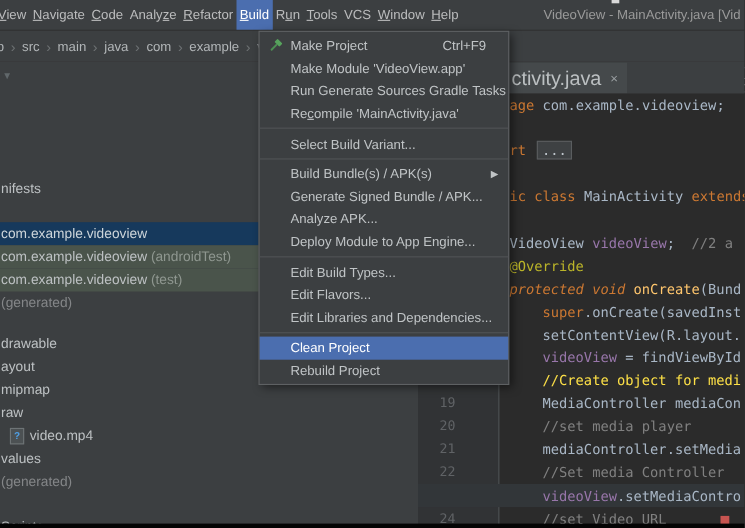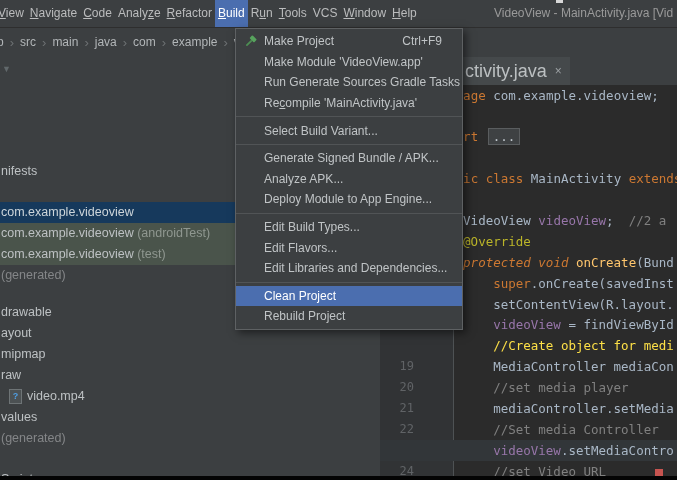--- a/index.html
+++ b/index.html
@@ -194,20 +194,21 @@
               <rect x="4.6" y="1.8" width="6.8" height="4.4" rx="1" fill="#57a35d"></rect>
               <rect x="7.1" y="6" width="1.9" height="8.4" rx=".9" fill="#4d8f53"></rect>
             </g>
           </svg></span><span class="pm-label">Make Project</span><span class="pm-short">Ctrl+F9</span></div>
       <div class="pm-item"><span class="pm-icon"></span><span class="pm-label">Make Module 'VideoView.app'</span></div>
       <div class="pm-item"><span class="pm-icon"></span><span class="pm-label">Run Generate Sources Gradle Tasks</span></div>
       <div class="pm-item"><span class="pm-icon"></span><span class="pm-label">Re<u>c</u>ompile 'MainActivity.java'</span></div>
       <div class="pm-sep"></div>
       <div class="pm-item"><span class="pm-icon"></span><span class="pm-label">Select Build Variant...</span></div>
       <div class="pm-sep"></div>
+      <div class="pm-item"><span class="pm-icon"></span><span class="pm-label">Build Bundle(s) / APK(s)</span><span class="pm-sub">▶</span></div>
       <div class="pm-item"><span class="pm-icon"></span><span class="pm-label">Generate Signed Bundle / APK...</span></div>
       <div class="pm-item"><span class="pm-icon"></span><span class="pm-label">Analyze APK...</span></div>
       <div class="pm-item"><span class="pm-icon"></span><span class="pm-label">Deploy Module to App Engine...</span></div>
       <div class="pm-sep"></div>
       <div class="pm-item"><span class="pm-icon"></span><span class="pm-label">Edit Build Types...</span></div>
       <div class="pm-item"><span class="pm-icon"></span><span class="pm-label">Edit Flavors...</span></div>
       <div class="pm-item"><span class="pm-icon"></span><span class="pm-label">Edit Libraries and Dependencies...</span></div>
       <div class="pm-sep"></div>
       <div class="pm-item selected"><span class="pm-icon"></span><span class="pm-label">Clean Project</span></div>
       <div class="pm-item"><span class="pm-icon"></span><span class="pm-label">Rebuild Project</span></div>

